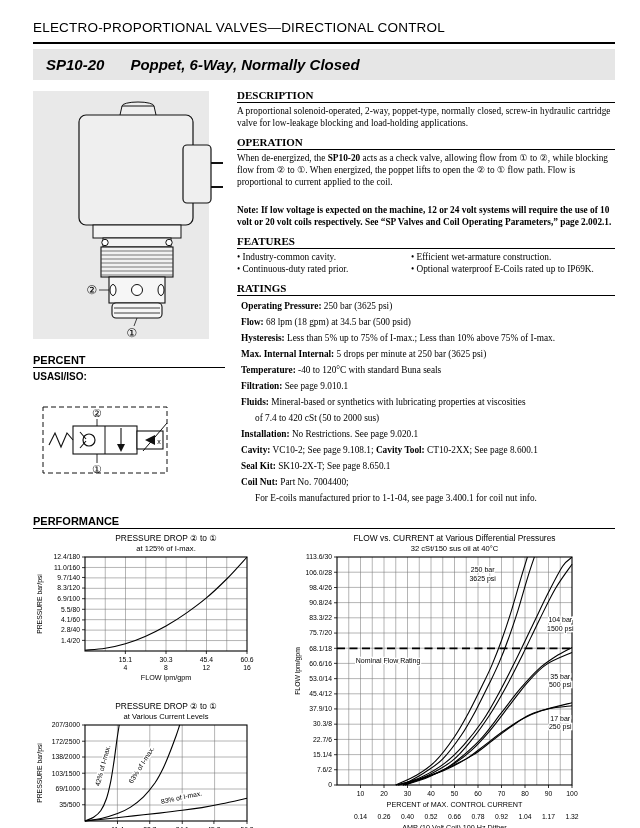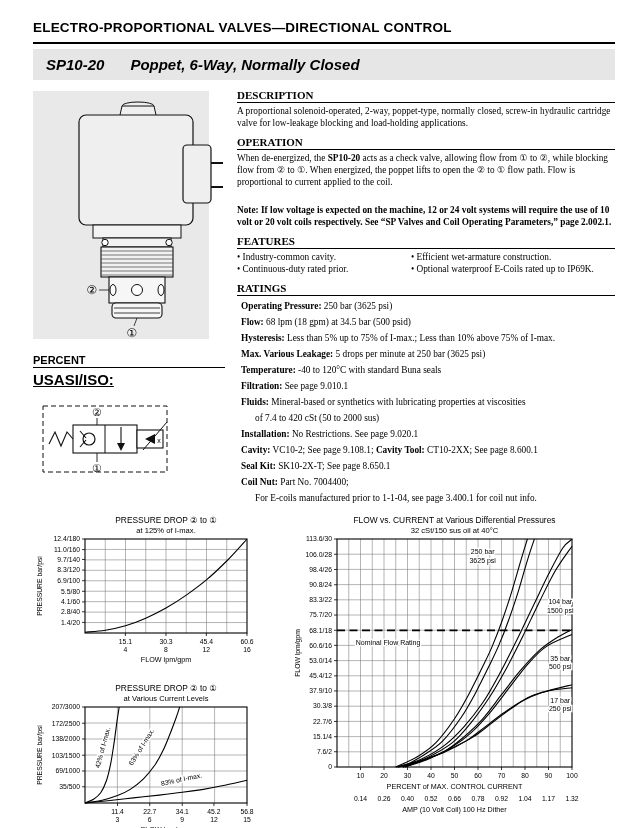--- a/index.html
+++ b/index.html
@@ -1,36 +1,36 @@
 <!DOCTYPE html>
 <html><head>
 <meta charset="utf-8">
 <style>
   html,body{margin:0;padding:0;background:#fff;color:#000;}
   body{width:640px;height:828px;overflow:hidden;font-family:"Liberation Sans",sans-serif;}
   .page{box-sizing:border-box;width:640px;height:828px;padding:20px 25px 0 33px;}
-  .hdr{font-size:13.5px;font-weight:bold;letter-spacing:.2px;}
+  .hdr{font-size:13.5px;font-weight:normal;letter-spacing:.2px;}
   .hdr-rule{border-top:2.5px solid #000;margin-top:7px;}
   .titlebar{background:#e6e6e6;margin-top:5px;padding:7px 4px 7px 13px;font-size:15px;font-weight:bold;font-style:italic;display:flex;gap:26px;align-items:baseline;}
   .content{display:flex;gap:12px;margin-top:9px;}
   .leftcol{width:192px;flex:none;}
   .rightcol{flex:1;font-size:9.3px;line-height:12px;font-family:Liberation Serif, serif;}
   .sec{margin:0 0 2px 0;font-size:11px;font-weight:bold;border-bottom:1.2px solid #000;padding-bottom:1px;}
   .sec-block{margin-bottom:7px;}
   .note{font-weight:bold;margin-top:16px;}
   .feat-cols{display:flex;}
   .feat-col{list-style:none;margin:0;padding:0;}
   .feat-col li{padding-left:8px;text-indent:-8px;}
   .feat-col li::before{content:"• ";}
   .feat-col.c1{width:46%;}
   .rline{margin:4px;}
   .rline.ind{padding-left:14px;}
   .b{font-weight:bold;}
   .symbols-head{margin-top:8px;}
-  .usasi{font-size:15px;font-weight:bold;margin:3px 0 6px 0;text-decoration:underline;}
+  .usasi{font-size:10px;font-weight:bold;margin:3px 0 13px 0;}
   .perf-head{margin-top:4px;}
   .charts-row{display:flex;gap:8px;margin-top:2px;}
   .charts-left{width:250px;flex:none;display:flex;flex-direction:column;gap:8px;}
   svg text{font-family:"Liberation Sans",sans-serif;}
 </style>
 </head>
 <body>
 
 <div class="page">
 
@@ -131,35 +131,36 @@
             </ul>
         </div>
       </div>
 
       <div class="sec-block">
         <h3 class="sec">RATINGS</h3>
         <div>
             <div class="rline"><span class="b">Operating Pressure:</span><span> 250 bar (3625 psi)</span></div>
             <div class="rline"><span class="b">Flow:</span><span> 68 lpm (18 gpm) at 34.5 bar (500 psid)</span></div>
             <div class="rline"><span class="b">Hysteresis:</span><span> Less than 5% up to 75% of I-max.; Less than 10% above 75% of I-max.</span></div>
-            <div class="rline"><span class="b">Max. Various Leakage:</span><span> 5 drops per minute at 250 bar (3625 psi)</span></div>
+            <div class="rline"><span class="b">Max. Internal Internal:</span><span> 5 drops per minute at 250 bar (3625 psi)</span></div>
             <div class="rline"><span class="b">Temperature:</span><span> -40 to 120°C with standard Buna seals</span></div>
             <div class="rline"><span class="b">Filtration:</span><span> See page 9.010.1</span></div>
             <div class="rline"><span class="b">Fluids:</span><span> Mineral-based or synthetics with lubricating properties at viscosities</span></div>
             <div class="rline ind"><span>of 7.4 to 420 cSt (50 to 2000 sus)</span></div>
             <div class="rline"><span class="b">Installation:</span><span> No Restrictions. See page 9.020.1</span></div>
             <div class="rline"><span class="b">Cavity:</span><span> VC10-2; See page 9.108.1; </span><span class="b">Cavity Tool:</span><span> CT10-2XX; See page 8.600.1</span></div>
             <div class="rline"><span class="b">Seal Kit:</span><span> SK10-2X-T; See page 8.650.1</span></div>
             <div class="rline"><span class="b">Coil Nut:</span><span> Part No. 7004400;</span></div>
             <div class="rline ind"><span>For E-coils manufactured prior to 1-1-04, see page 3.400.1 for coil nut info.</span></div>
           </div>
       </div>
     </div>
   </div>
 
+  <h3 class="sec perf-head">PERFORMANCE</h3>
 
   <div class="charts-row">
     <div class="charts-left">
       <div id="chart0"><svg width="250" height="156" viewBox="0 0 250 156">
             <text x="133" y="10" font-size="8.4" text-anchor="middle" fill="#000">PRESSURE DROP ② to ①</text>
             <text x="133" y="19.5" font-size="7.6" text-anchor="middle" fill="#000">at 125% of I-max.</text>
             <line x1="72.25" y1="26" x2="72.25" y2="120" stroke="#777" stroke-width="0.55"></line>
             <line x1="92.5" y1="26" x2="92.5" y2="120" stroke="#777" stroke-width="0.55"></line>
             <line x1="112.75" y1="26" x2="112.75" y2="120" stroke="#777" stroke-width="0.55"></line>
             <line x1="133" y1="26" x2="133" y2="120" stroke="#777" stroke-width="0.55"></line>

